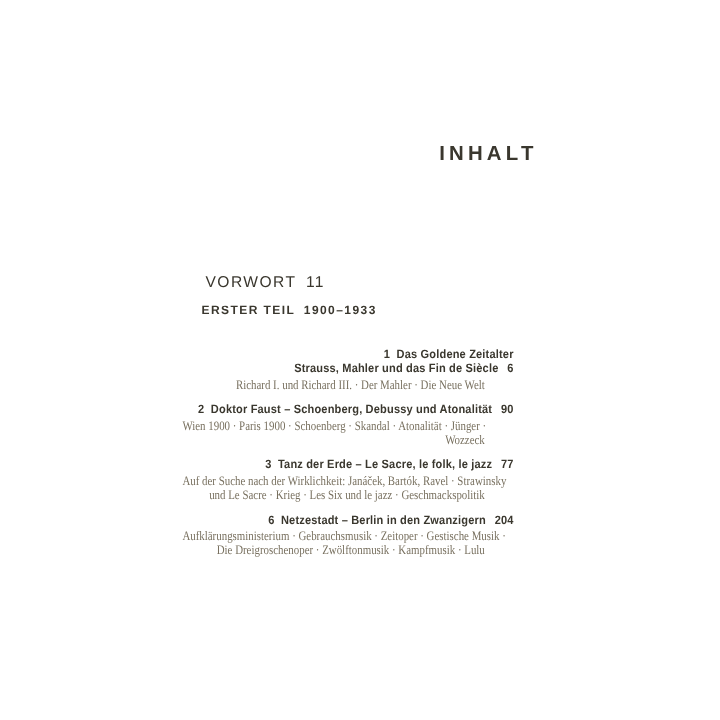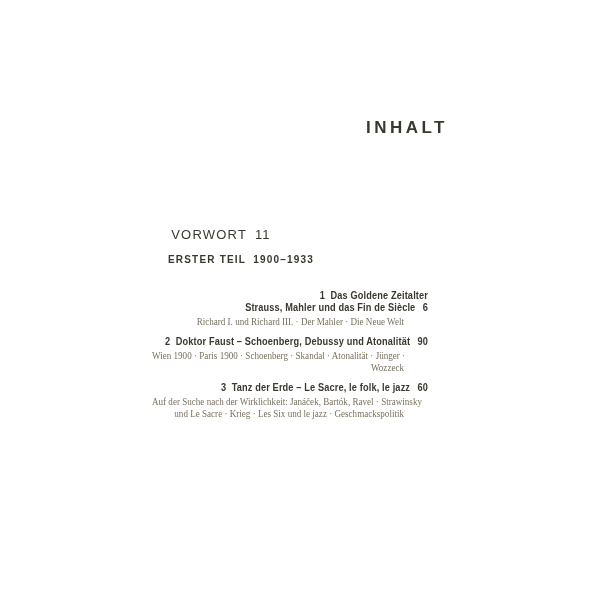--- a/index.html
+++ b/index.html
@@ -68,22 +68,27 @@
       <div class="kw-line">Richard I. und Richard III. · Der Mahler · Die Neue Welt</div>
     </div>
 
     <div class="entry">
       <div class="bold-line"><span>2  Doktor Faust – Schoenberg, Debussy und Atonalität</span><span class="pagenum">90</span></div>
       <div class="kw-line">Wien 1900 · Paris 1900 · Schoenberg · Skandal · Atonalität · Jünger ·</div>
       <div class="kw-line">Wozzeck</div>
     </div>
 
     <div class="entry">
-      <div class="bold-line"><span>3  Tanz der Erde – Le Sacre, le folk, le jazz</span><span class="pagenum">60</span></div>
+      <div class="bold-line"><span>3  Tanz der Erde – Le Sacre, le folk, le jazz</span><span class="pagenum">77</span></div>
       <div class="kw-line">Auf der Suche nach der Wirklichkeit: Janáček, Bartók, Ravel · Strawinsky</div>
       <div class="kw-line">und Le Sacre · Krieg · Les Six und le jazz · Geschmackspolitik</div>
     </div>
 
 
 
+    <div class="entry">
+      <div class="bold-line"><span>6  Netzestadt – Berlin in den Zwanzigern</span><span class="pagenum">204</span></div>
+      <div class="kw-line">Aufklärungsministerium · Gebrauchsmusik · Zeitoper · Gestische Musik ·</div>
+      <div class="kw-line">Die Dreigroschenoper · Zwölftonmusik · Kampfmusik · Lulu</div>
+    </div>
 
   </div>
 </div>
 
 </body></html>

